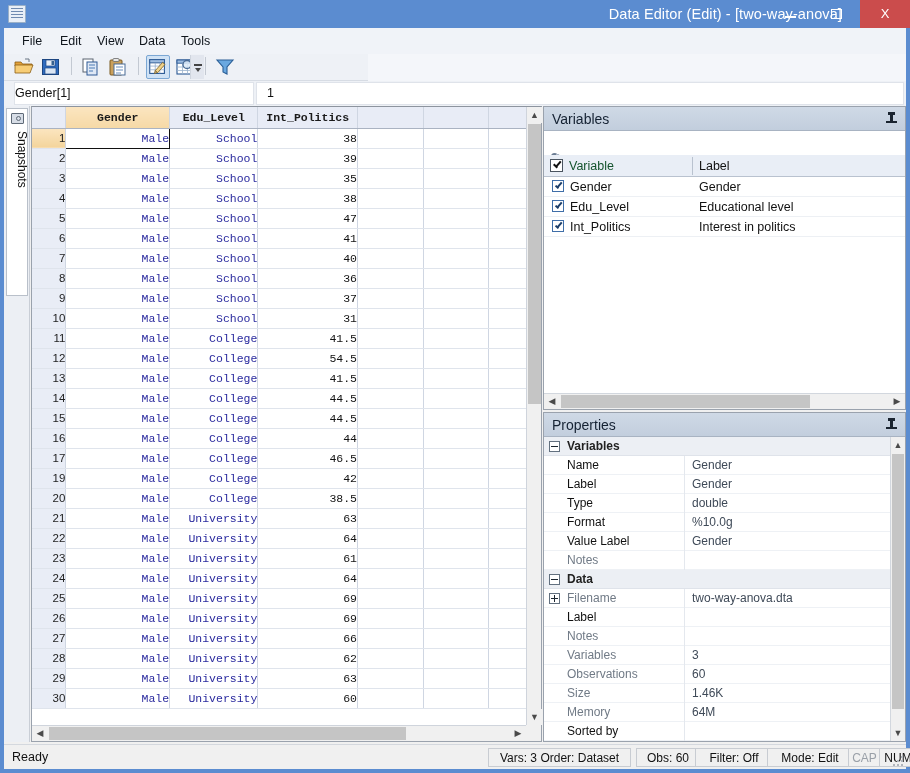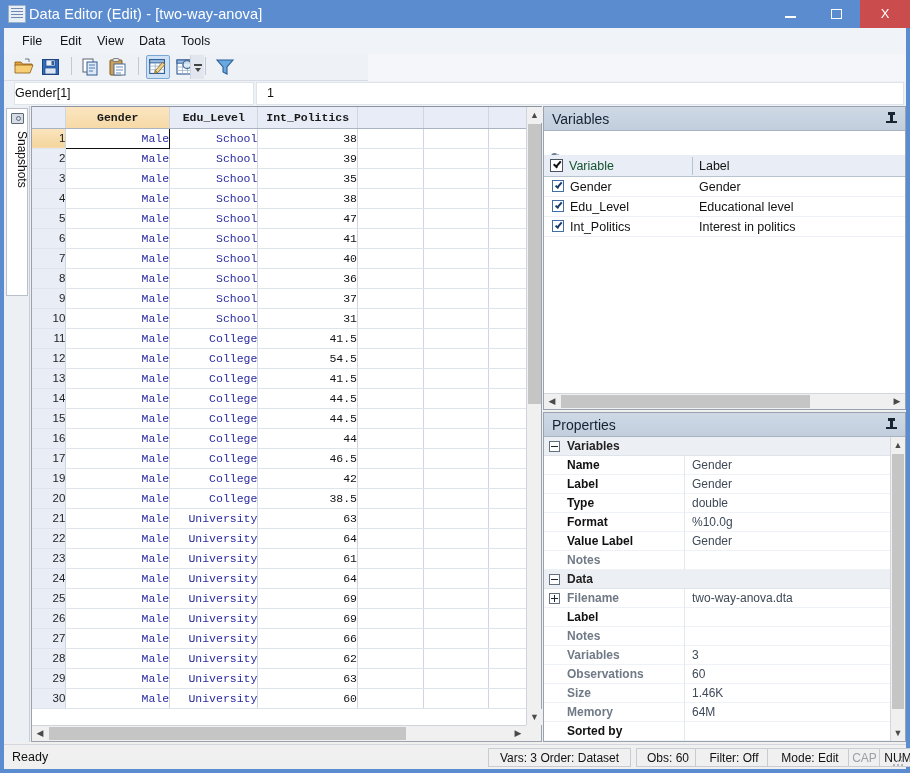--- a/index.html
+++ b/index.html
@@ -26,24 +26,23 @@
     box-sizing:border-box;
   }
   .title-icon i{
     position:absolute;left:2px;top:2px;right:2px;bottom:2px;
     background:
       linear-gradient(to bottom,#6f8ab0 0 1px,transparent 1px 3px,#6f8ab0 3px 4px,transparent 4px 6px,#6f8ab0 6px 7px,transparent 7px 9px,#6f8ab0 9px 10px,transparent 10px 12px,#6f8ab0 12px 13px);
     display:block;
   }
   .title-text{
     position:absolute;left:0;top:0;width:842px;height:28px;
-    line-height:28px;text-align:left;
+    line-height:28px;text-align:right;
     font-size:14.5px;color:#ffffff;
     letter-spacing:0.1px;
-    padding-left:29px;
   }
   .wbtns{position:absolute;right:0;top:0;height:28px;}
   .wbtn{
     display:inline-block;width:42px;height:28px;vertical-align:top;
     position:relative;cursor:default;
   }
   .wbtn.close{background:#cb4c4c;width:50px;}
   .wbtn .gl{
     position:absolute;left:0;top:0;width:100%;height:100%;
     line-height:28px;text-align:center;color:#fff;font-size:13px;
@@ -334,21 +333,21 @@
     border:1px solid #62707f;background:#fff;box-sizing:border-box;
   }
   .pgroup .exp .h{position:absolute;left:1px;top:4px;width:7px;height:1px;background:#1c2630;}
   .pgroup .g{position:absolute;left:23px;top:0;height:19px;line-height:19px;font-size:12px;font-weight:700;color:#222;}
   .prow{
     position:relative;height:19px;background:#ffffff;
     border-bottom:1px solid #eef1f5;box-sizing:border-box;
   }
   .prow .k{
     position:absolute;left:23px;top:0;height:19px;line-height:19px;
-    font-size:12px;color:#111;font-weight:bold;
+    font-size:12px;color:#111;
   }
   .prow.dim .k{color:#707a86;}
   .prow .vd{position:absolute;left:140px;top:0;width:1px;height:19px;background:#e4e8ee;}
   .prow .v{
     position:absolute;left:148px;top:0;right:4px;height:19px;line-height:19px;
     font-size:12px;color:#3f4a58;overflow:hidden;white-space:nowrap;
   }
   .prow .exp{
     position:absolute;left:5px;top:4px;width:11px;height:11px;
     border:1px solid #62707f;background:#fff;box-sizing:border-box;

